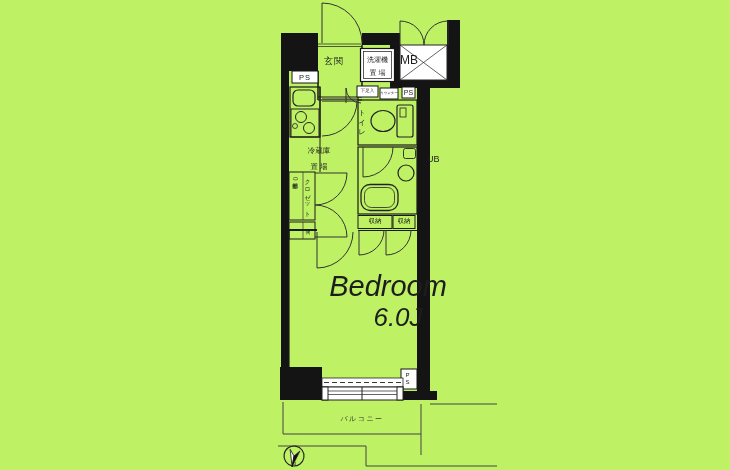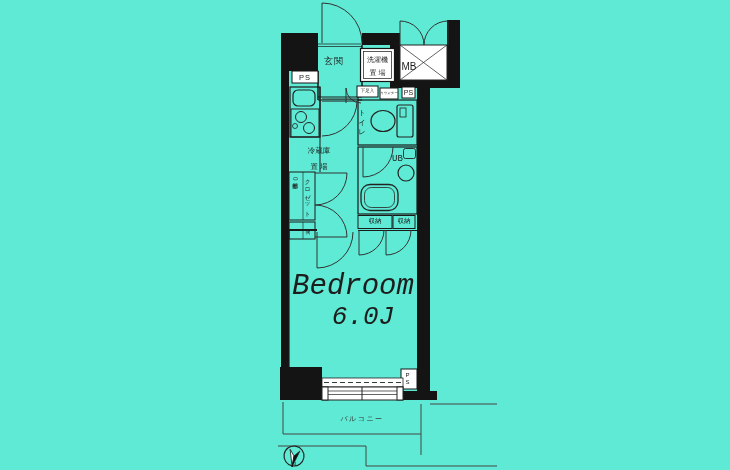--- a/index.html
+++ b/index.html
@@ -1,23 +1,23 @@
 <!DOCTYPE html>
 <html><head>
 <meta charset="utf-8">
 <style>
   html,body{margin:0;padding:0;background:#fff;}
-  .stage{position:relative;width:730px;height:470px;background:#5eead4;overflow:hidden;
+  .stage{position:relative;width:730px;height:470px;background:#bef264;overflow:hidden;
          font-family:"Liberation Sans",sans-serif;color:#1d1d1d;}
   .stage svg{position:absolute;left:0;top:0;}
   .lbl{position:absolute;line-height:1;color:#1d1d1d;white-space:nowrap;}
   .c{text-align:center;}
   .v{writing-mode:vertical-rl;text-orientation:upright;}
   .vm{writing-mode:vertical-rl;text-orientation:mixed;}
-  .serif{font-family:Liberation Mono, monospace;}
+  .serif{font-family:Liberation Sans, sans-serif;margin-left:35px;}
   .italic{font-style:italic;}
 </style>
 </head>
 <body>
 
 <div class="stage">
 
   <svg width="730" height="470" viewBox="0 0 730 470">
 
     <g fill="#141414" stroke="none">
@@ -140,21 +140,21 @@
 
   <div class="lbl c" style="left:322px;top:57px;width:24px;font-size:9px;letter-spacing:1px;">玄関</div>
 
   <div class="lbl c" style="left:292px;top:73.5px;width:26px;font-size:7.5px;letter-spacing:1px;">PS</div>
 
   <div class="lbl c" style="left:360px;top:53px;width:35px;font-size:7px;line-height:1.9;">
     <div>洗濯機</div>
     <div>置 場</div>
   </div>
 
-  <div class="lbl c" style="left:400px;top:62px;width:18px;font-size:10px;">MB</div>
+  <div class="lbl c" style="left:400px;top:54px;width:18px;font-size:12px;">MB</div>
 
   <div class="lbl c" style="left:357px;top:89px;width:21px;font-size:4.5px;">下足入</div>
 
   <div class="lbl c" style="left:380px;top:91.5px;width:18px;font-size:3.5px;">カウンター</div>
 
   <div class="lbl c" style="left:402px;top:89px;width:13px;font-size:7px;">PS</div>
 
   <div class="lbl v" style="left:358.5px;top:104px;font-size:7px;letter-spacing:2px;">トイレ</div>
 
   <div class="lbl c" style="left:304px;top:143px;width:30px;font-size:7.5px;line-height:2.15;">

